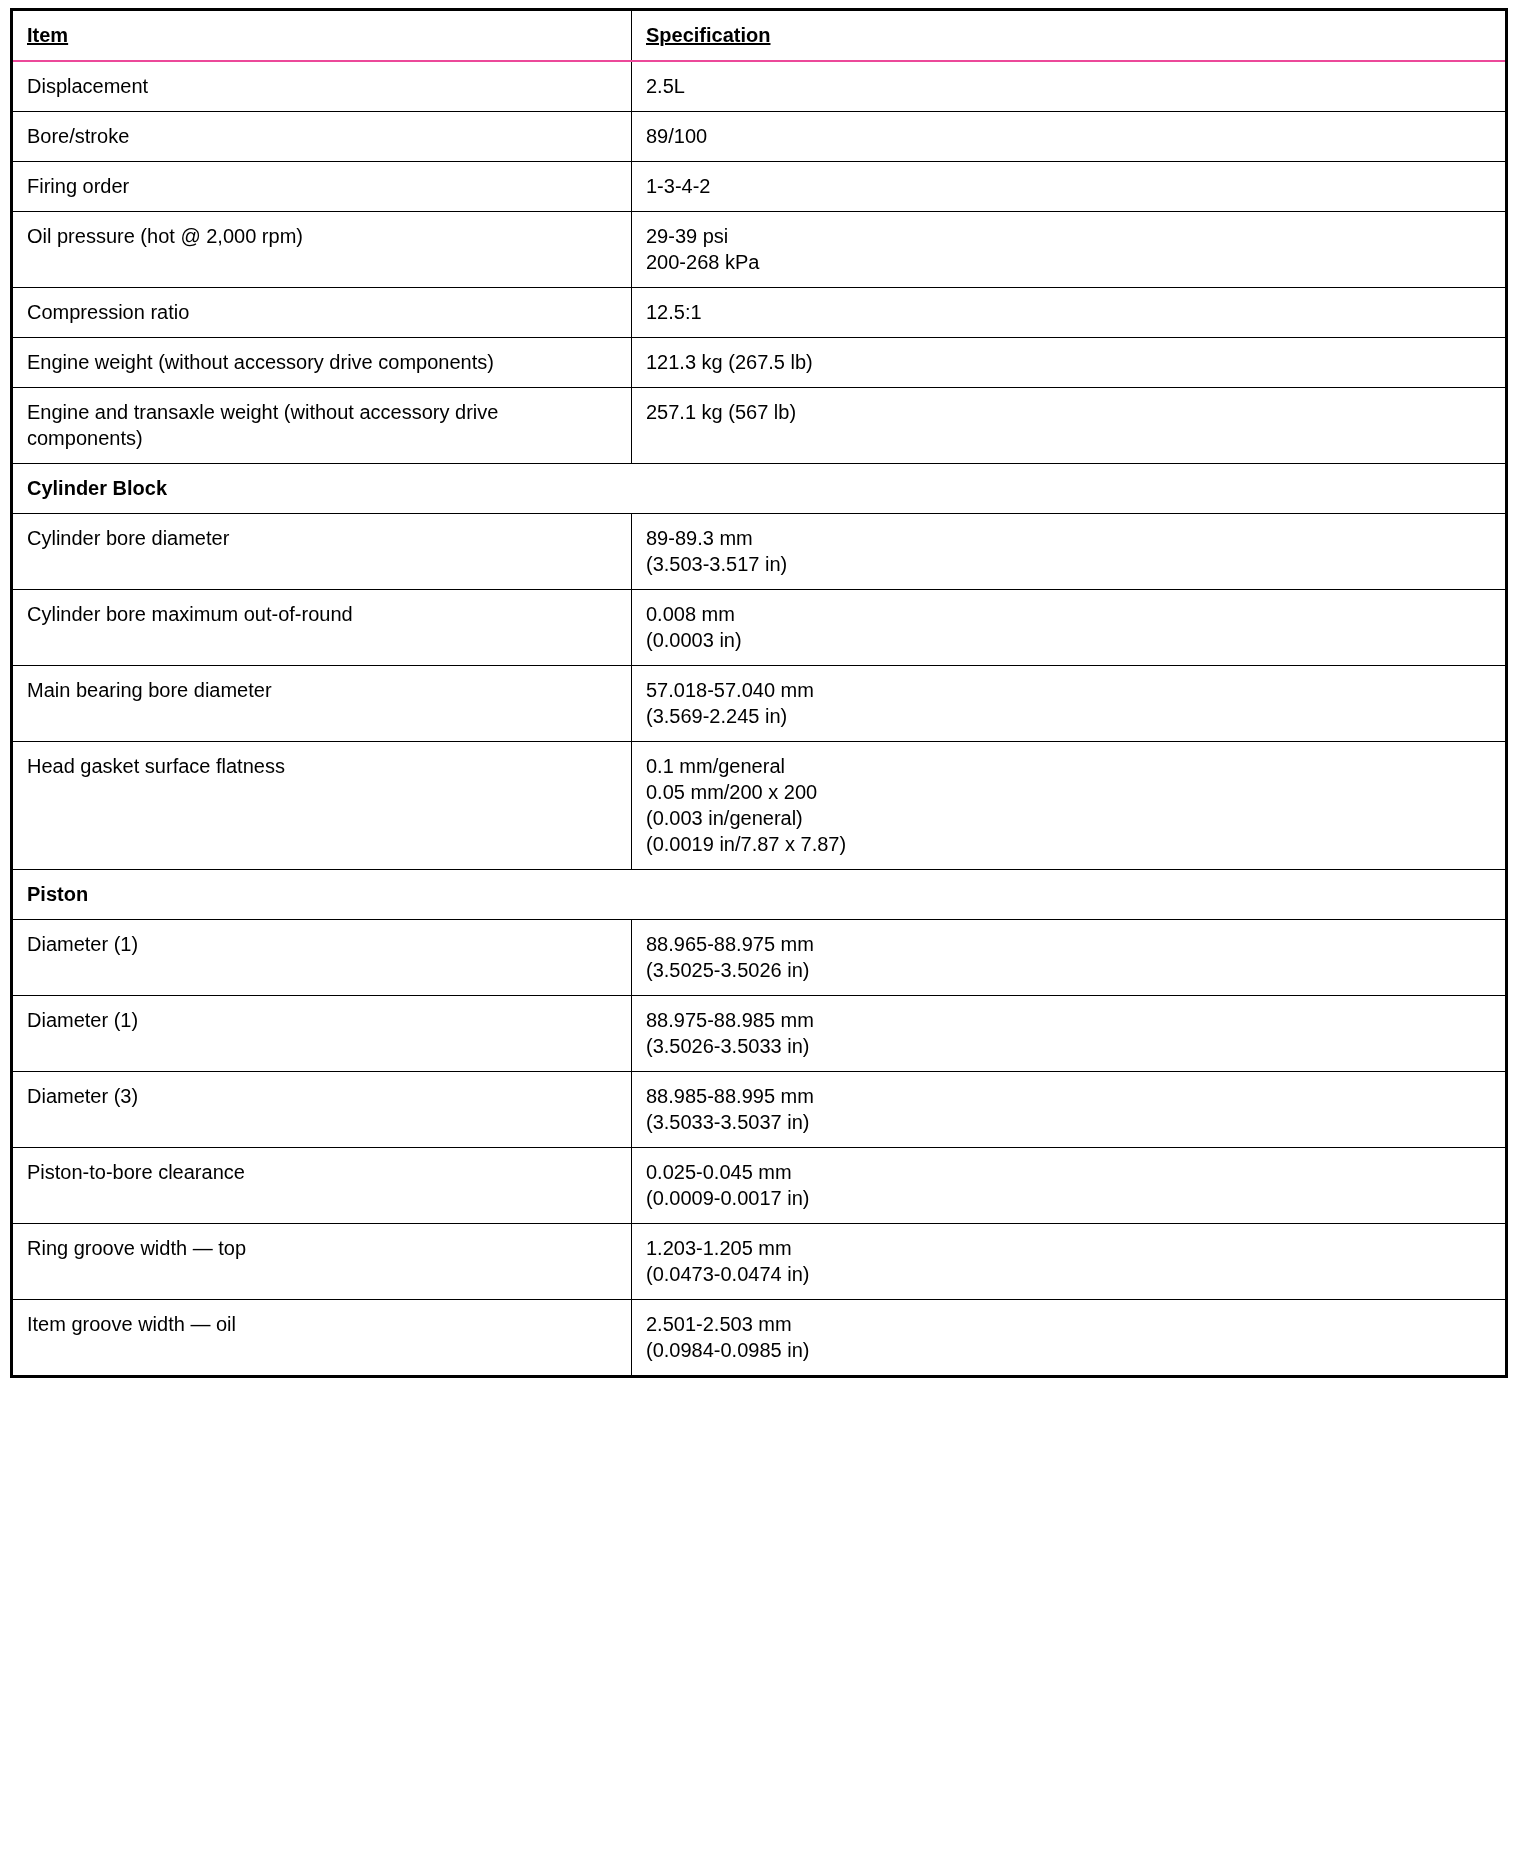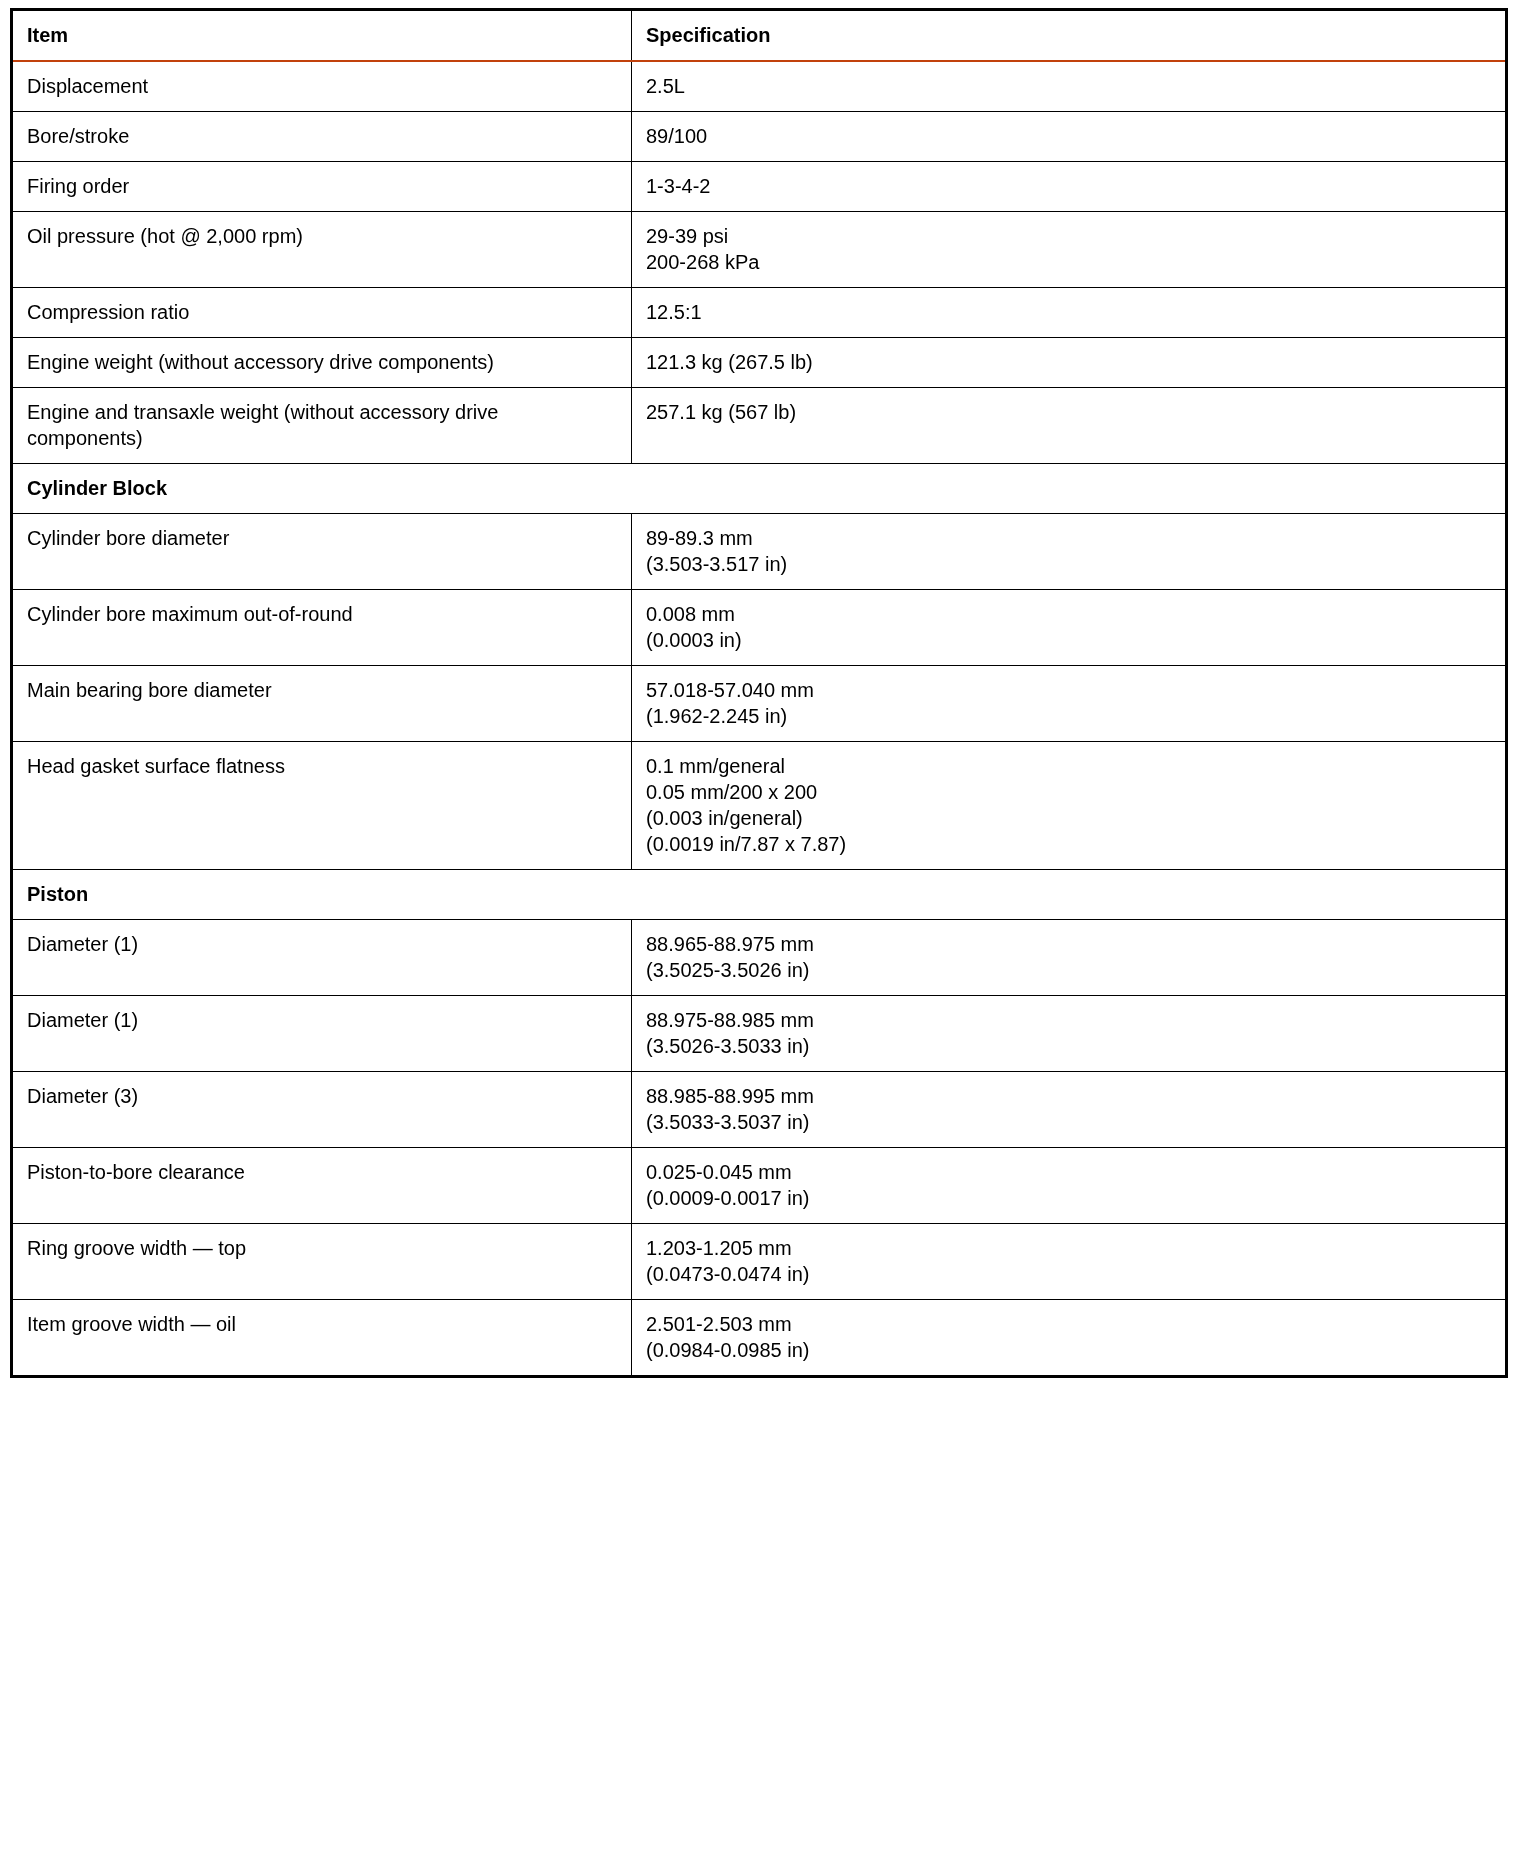--- a/index.html
+++ b/index.html
@@ -32,21 +32,22 @@
     border: 1px solid #000;
     vertical-align: top;
     font-size: 20px;
     line-height: 26px;
     padding: 11px 14px 12px 14px;
     text-align: left;
     font-weight: normal;
   }
   table.spec-table th {
     font-weight: bold;
-    border-bottom: 2px solid #c2410c;
+    border-bottom: 2px solid #ec4899;
+    text-decoration: underline;
   }
   tr.section-row td {
     font-weight: bold;
     border-right: none;
   }
   td.multi p {
     margin: 0 0 0 0;
   }
   td.multi p + p {
   }
@@ -127,21 +128,21 @@
           <td>Cylinder bore maximum out-of-round</td>
           <td class="multi tall">
             <p>0.008 mm</p>
             <p>(0.0003 in)</p>
           </td>
         </tr>
         <tr>
           <td>Main bearing bore diameter</td>
           <td class="multi tall">
             <p>57.018-57.040 mm</p>
-            <p>(1.962-2.245 in)</p>
+            <p>(3.569-2.245 in)</p>
           </td>
         </tr>
         <tr>
           <td>Head gasket surface flatness</td>
           <td class="multi tall">
             <p>0.1 mm/general</p>
             <p>0.05 mm/200 x 200</p>
             <p>(0.003 in/general)</p>
             <p>(0.0019 in/7.87 x 7.87)</p>
           </td>

